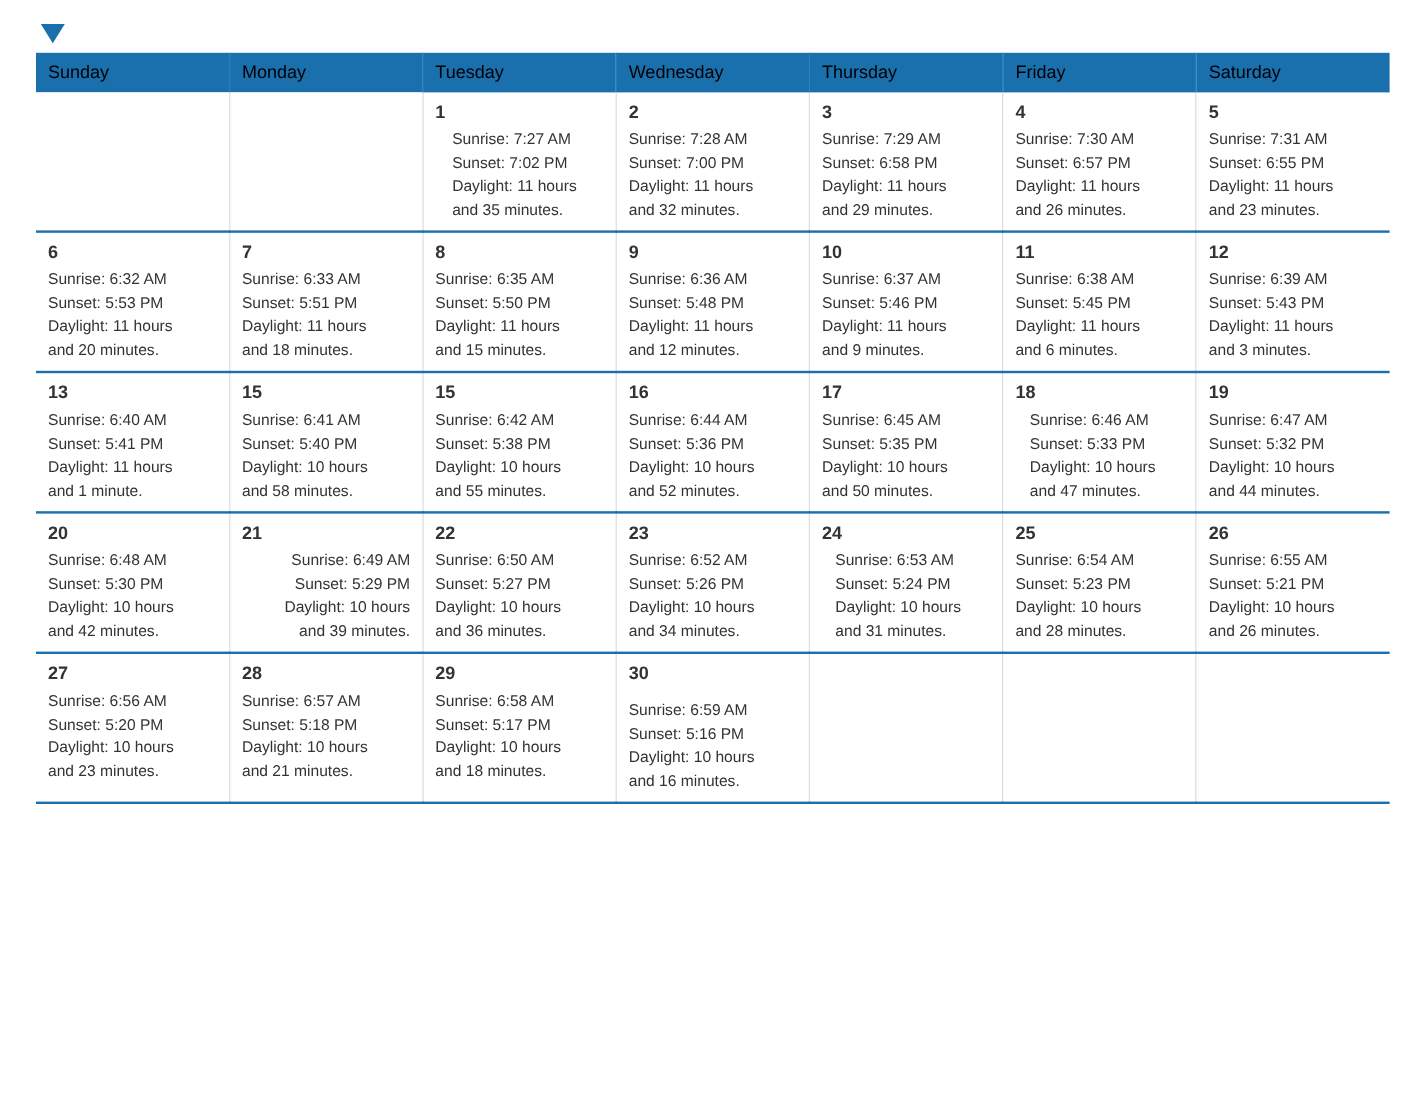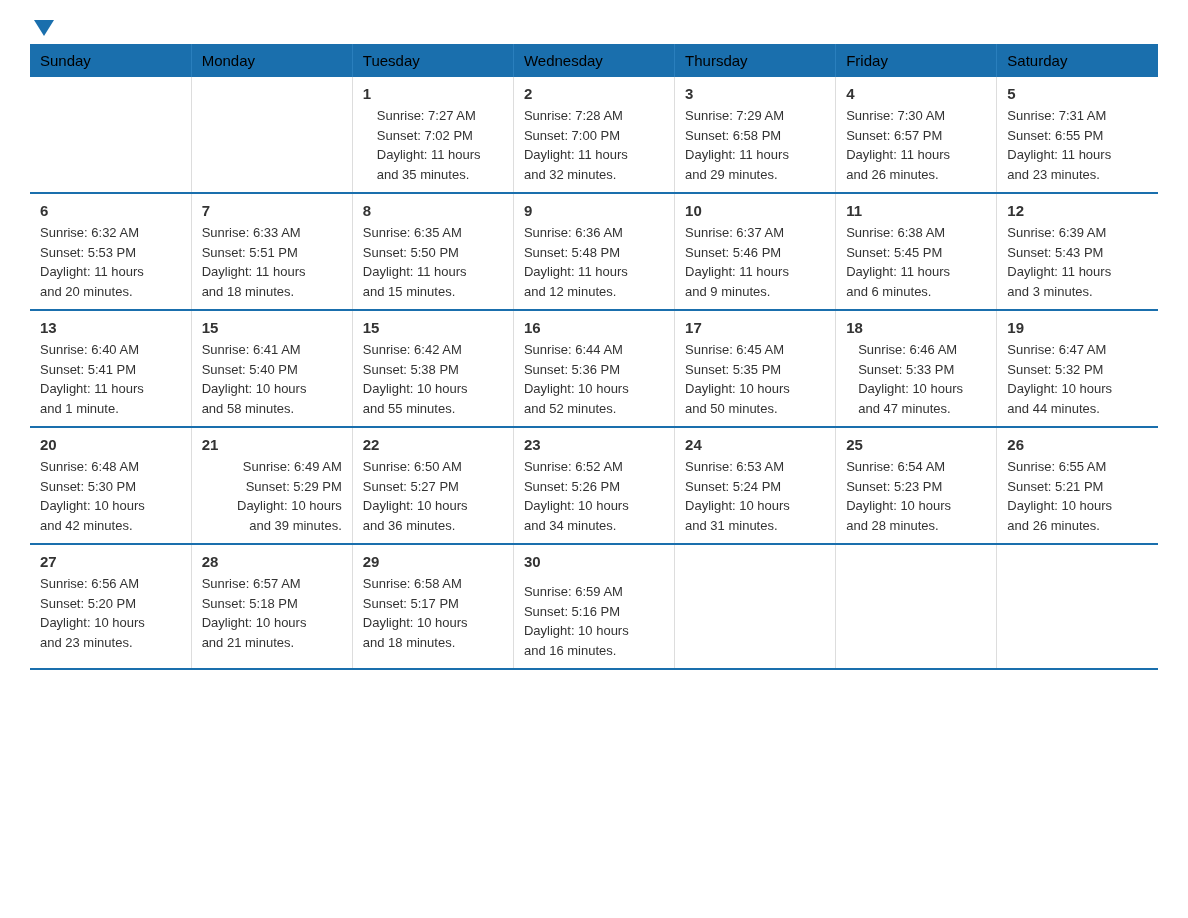--- a/index.html
+++ b/index.html
@@ -295,21 +295,21 @@
         </td>
         <td>
           <span class="day-num">23</span>
           <div class="day-info" style="white-space: pre-line;">Sunrise: 6:52 AM
 Sunset: 5:26 PM
 Daylight: 10 hours
 and 34 minutes.</div>
         </td>
         <td>
           <span class="day-num">24</span>
-          <div class="day-info" style="white-space: pre-line;">Sunrise: 6:53 AM
+          <div class="day-info" style="white-space: pre-line; margin-left: 11px;">Sunrise: 6:53 AM
 Sunset: 5:24 PM
 Daylight: 10 hours
 and 31 minutes.</div>
         </td>
         <td>
           <span class="day-num">25</span>
           <div class="day-info" style="white-space: pre-line;">Sunrise: 6:54 AM
 Sunset: 5:23 PM
 Daylight: 10 hours
 and 28 minutes.</div>

